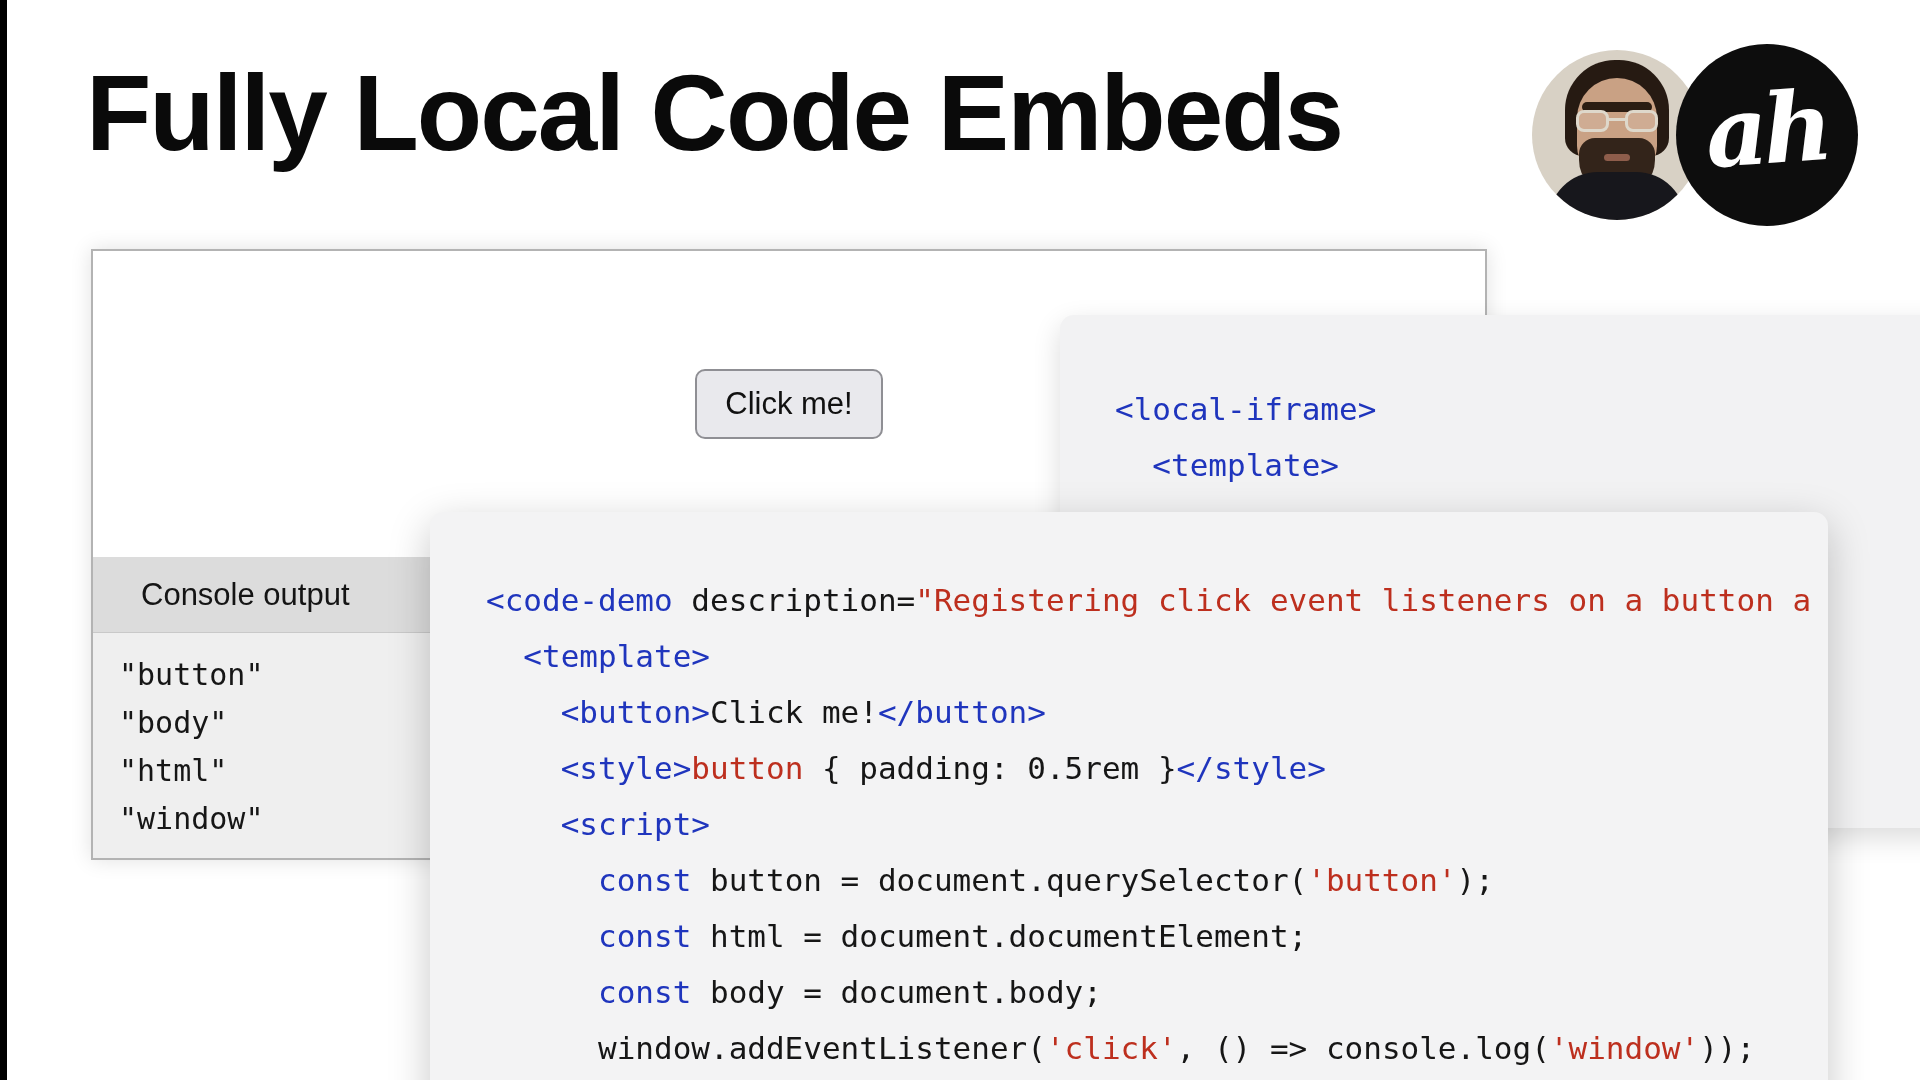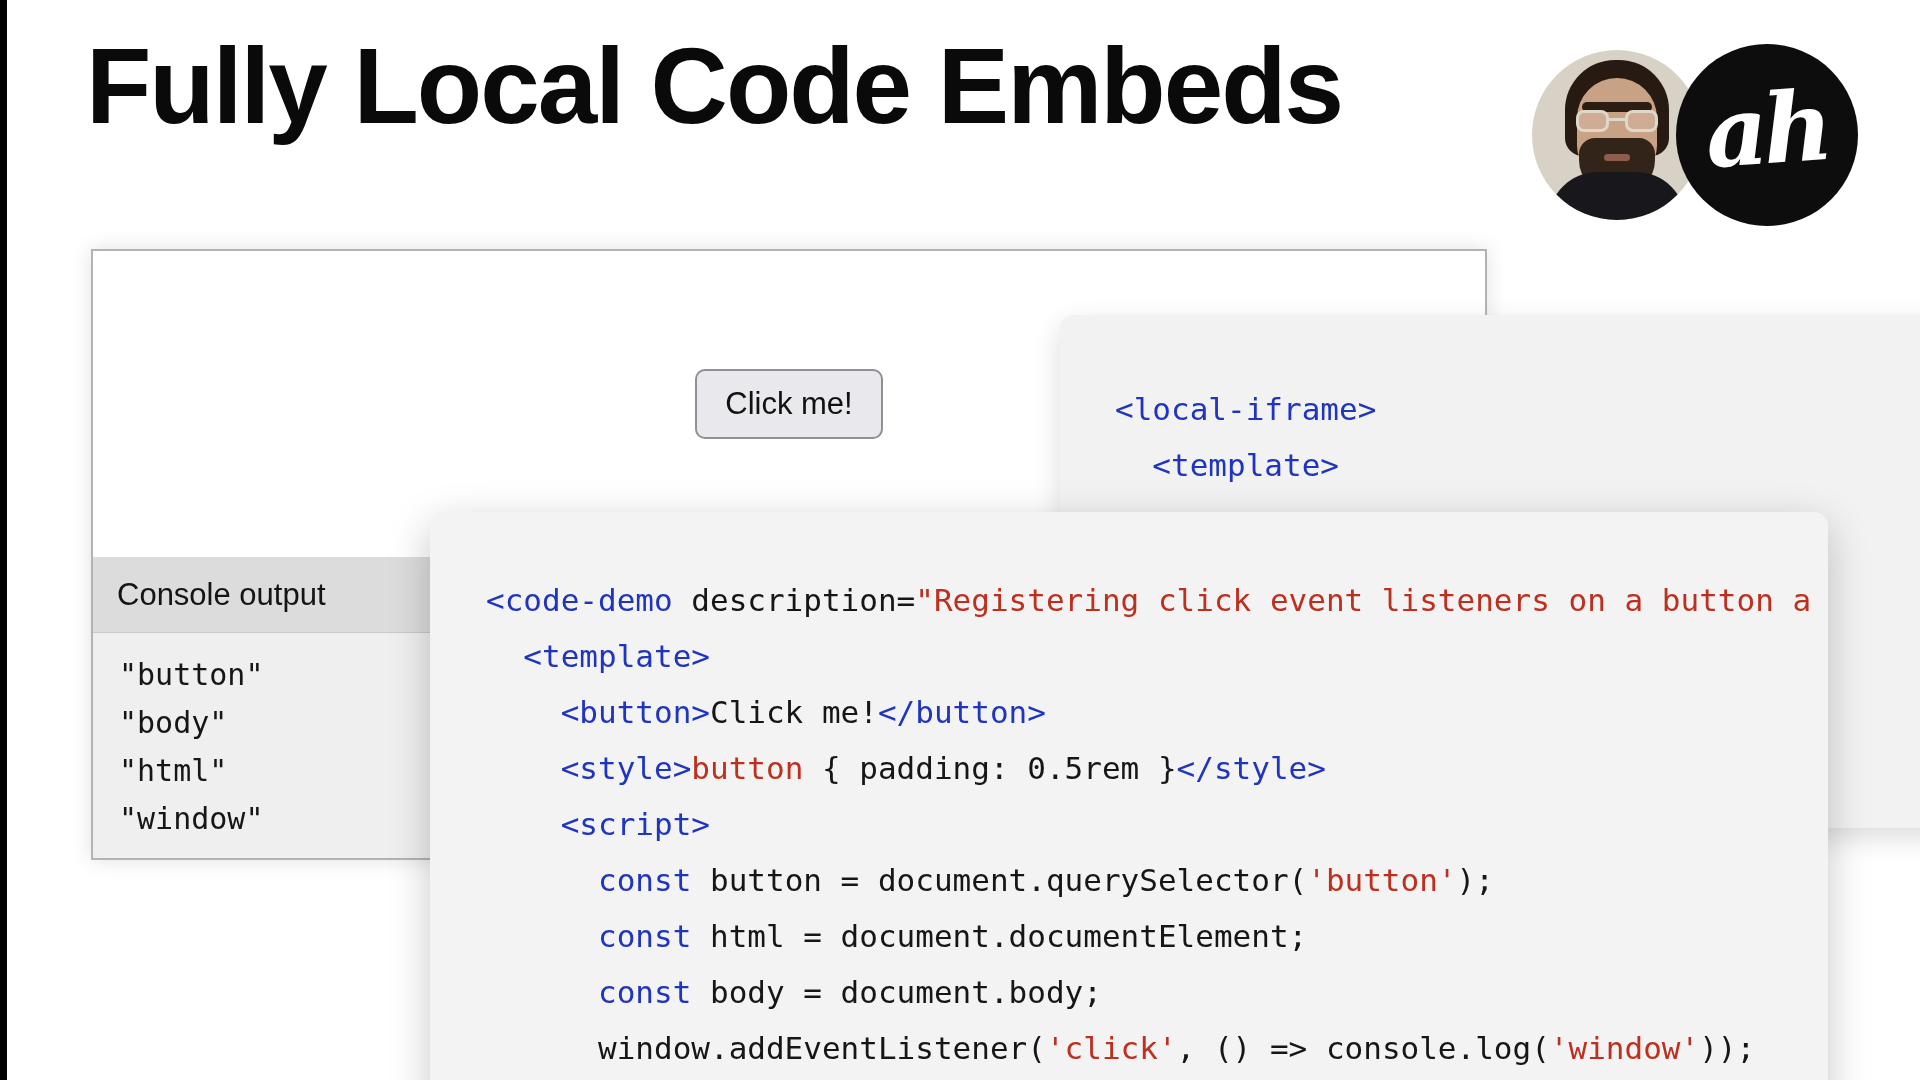--- a/index.html
+++ b/index.html
@@ -2,21 +2,21 @@
 <html><head>
 <meta charset="utf-8">
 <style>
   * { margin:0; padding:0; box-sizing:border-box; }
   html,body { width:1920px; height:1080px; overflow:hidden; background:#fff; }
   .page { position:relative; width:1920px; height:1080px; background:#ffffff;
           font-family:"Liberation Sans", sans-serif; overflow:hidden; }
 
   .stripe { position:absolute; left:0; top:0; width:7px; height:1080px; background:#000; }
 
-  .title { position:absolute; left:86px; top:24px; width:1460px;
+  .title { position:absolute; left:86px; top:51px; width:1460px;
            font-size:107px; font-weight:bold; letter-spacing:-2px; color:#0a0a0a;
            font-family:"Liberation Sans", sans-serif; white-space:nowrap; }
 
   
   .avatar-photo { position:absolute; left:1532px; top:50px; width:170px; height:170px;
                   border-radius:50%; overflow:hidden; background:#d8d1c5; z-index:4; }
   .hair  { position:absolute; left:33px; top:10px; width:104px; height:96px; background:#261a12;
            border-radius:50px 50px 18px 18px; }
   .face  { position:absolute; left:45px; top:28px; width:80px; height:102px; background:#c9a184;
            border-radius:42px 42px 36px 36px; }
@@ -45,21 +45,21 @@
   .demo-panel { position:absolute; left:91px; top:249px; width:1396px; height:611px;
                 background:#fff; border:2px solid #b3b3b3;
                 box-shadow:0 0 20px rgba(0,0,0,0.12); z-index:1; }
   .demo-stage { position:relative; width:100%; height:306px;
                 display:flex; align-items:center; justify-content:center; }
   .click-btn { font-family:"Liberation Sans", sans-serif; font-size:31px; color:#111;
                background:#e9e9ed; border:2px solid #8f8f94; border-radius:10px;
                padding:15px 28px; cursor:pointer; }
   .console-header { position:relative; width:100%; height:76px; background:#dcdcdc;
                     border-bottom:1px solid #c9c9c9; display:flex; align-items:center; }
-  .console-header span { font-size:31px; color:#141414; padding-left:24px; }
+  .console-header span { font-size:31px; color:#141414; padding-left:48px; }
   .console-body { position:relative; width:100%; height:225px; background:#efefef;
                   padding:18px 0 0 26px; }
   .console-line { font-family:"DejaVu Sans Mono", monospace; font-size:30px; color:#161616;
                   line-height:48px; white-space:pre; }
 
   
   .code-card { position:absolute; background:#f2f2f3; border-radius:14px; overflow:hidden; }
   .back-card { left:1060px; top:315px; width:920px; height:513px; z-index:2;
                box-shadow:0 10px 28px rgba(0,0,0,0.14); padding:66px 0 0 55px; }
   .main-card { left:430px; top:512px; width:1398px; height:660px; z-index:3;

